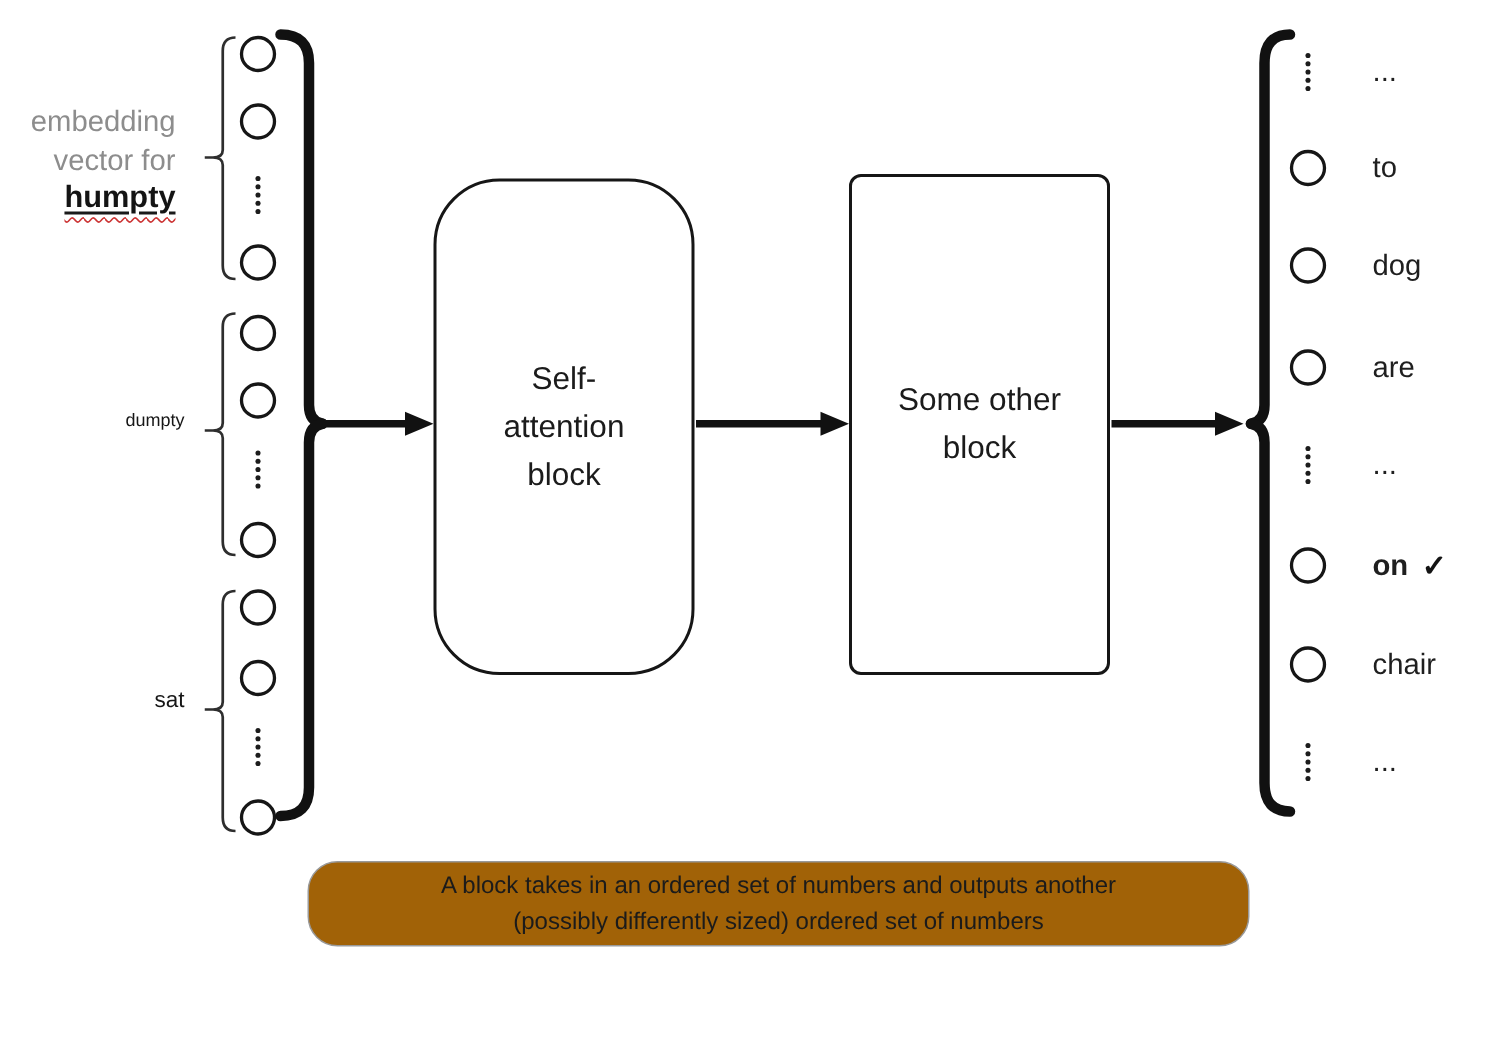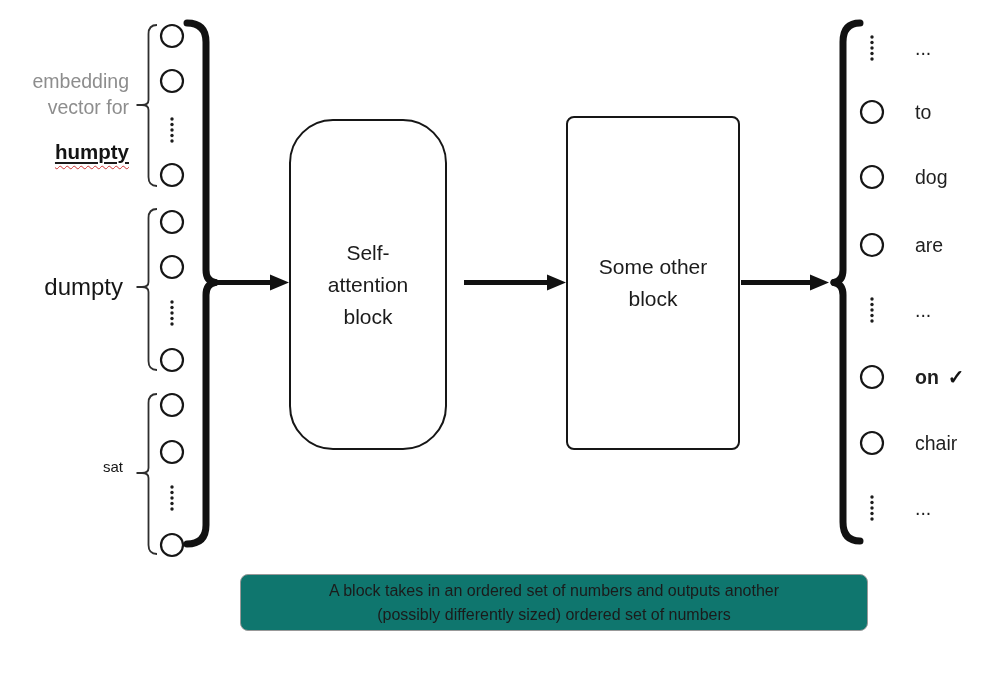--- a/index.html
+++ b/index.html
@@ -5,51 +5,51 @@
   * { margin:0; padding:0; box-sizing:border-box; }
   html,body { background:#ffffff; }
   .canvas {
     position:relative; width:995px; height:696px; background:#ffffff;
     font-family:"Liberation Sans", sans-serif; overflow:hidden;
   }
   .shapes { position:absolute; left:0; top:0; width:995px; height:696px; }
 
   
   .grp { position:absolute; text-align:right; }
-  .grp-humpty { left:12px; top:68px; width:117px; }
+  .grp-humpty { left:0; top:68px; width:117px; }
   .grp-prefix { font-size:19.5px; line-height:26px; color:#8d8d8d; white-space:pre-line; }
-  .grp-word  { font-size:20.5px; color:#141414; font-weight:600; margin-top:20px; }
+  .grp-word  { font-size:20.5px; color:#141414; font-weight:600; margin-top:0; }
   .squiggle { text-decoration:underline wavy #cc3333 1px; text-underline-offset:6px; }
   .solidline { text-decoration:underline solid #1a1a1a 1.5px; text-underline-offset:3px; }
-  .grp-dumpty { left:6px; top:273px; width:117px; font-size:24px; color:#161616; }
+  .grp-dumpty { left:6px; top:273px; width:117px; font-size:12px; color:#161616; }
   .grp-sat    { left:6px; top:458px; width:117px; font-size:15px; color:#161616; }
 
   
   .block {
     position:absolute; background:#ffffff; border:2.5px solid #161616;
     display:flex; align-items:center; justify-content:center;
     text-align:center; white-space:pre-line; font-size:21px; line-height:32px; color:#1b1b1b;
   }
-  .block-sa { left:289px; top:119px; width:158px; height:331px; border-radius:44px; }
+  .block-sa { left:289px; top:119px; width:174px; height:331px; border-radius:44px; }
   .block-so { left:566px; top:116px; width:174px; height:334px; border-radius:8px; }
 
   
   .rlabel {
     position:absolute; left:915px; width:85px; height:30px;
     font-size:19.5px; color:#1f1f1f; display:flex; align-items:center;
   }
   .rlabel.bold { font-weight:700; }
   .check { font-weight:700; font-size:20px; margin-left:9px; color:#141414; }
 
   
   .caption {
     position:absolute; left:205px; top:574px; width:628px; height:57px;
-    border:1.5px solid #999999; border-radius:8px; background:#0f766e;
+    border:1.5px solid #999999; border-radius:20px; background:#a16207;
     display:flex; align-items:center; justify-content:center;
-    text-align:center; white-space:pre-line; font-size:16px; line-height:24px; color:#1b1b1b;margin-left:35px;
+    text-align:center; white-space:pre-line; font-size:16px; line-height:24px; color:#1b1b1b;
   }
 
   
   .watermark {
     position:absolute; right:22px; top:645px;
     font-size:24px; font-weight:700; letter-spacing:1px; color:#5b5b5b;
     text-shadow:1px 1px 0 #ffffff, 2px 2px 1px rgba(60,60,60,.45);
   }
 </style>
 </head>

